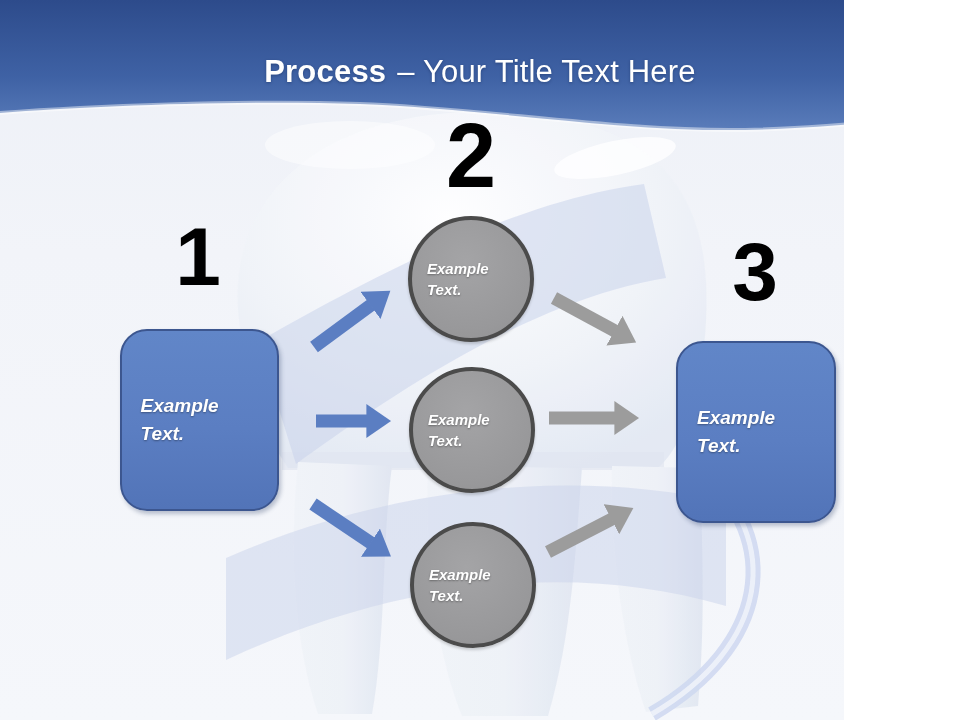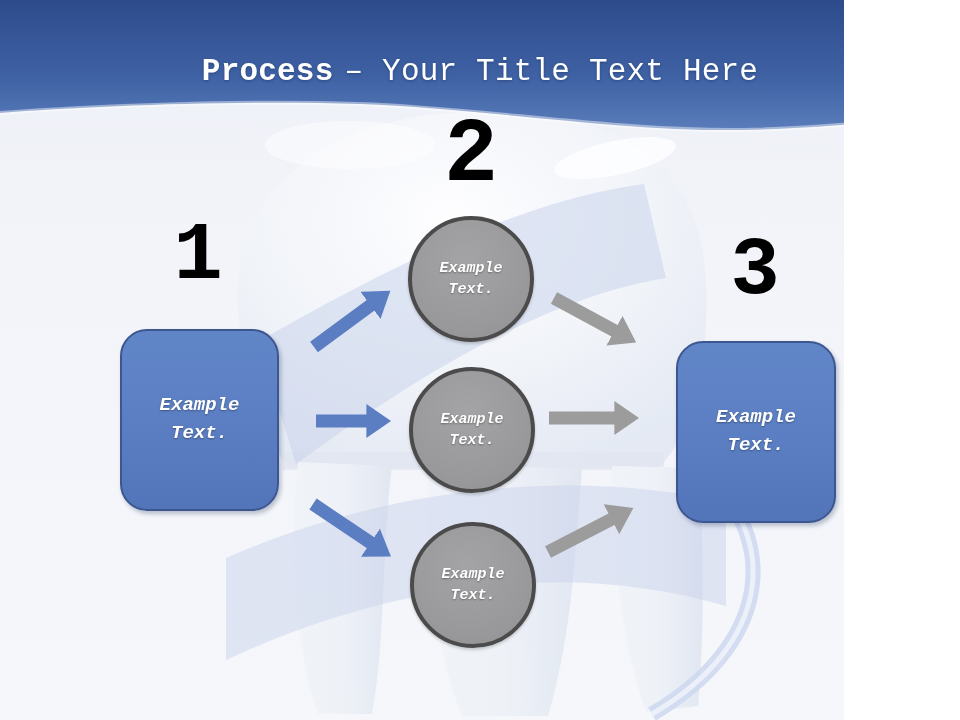--- a/index.html
+++ b/index.html
@@ -1,19 +1,19 @@
 <!DOCTYPE html>
 <html><head>
 <meta charset="utf-8">
 <style>
   html,body{margin:0;padding:0;background:#ffffff;}
   .slide{
     position:relative;width:844px;height:720px;overflow:hidden;
     background:linear-gradient(180deg,#edf0f7 0%,#f2f4f9 35%,#f5f7fb 100%);
-    font-family:Liberation Mono, monospace;
+    font-family:Liberation Sans, sans-serif;
   }
   .layer{position:absolute;left:0;top:0;width:960px;height:720px;}
   
   .header-svg{position:absolute;left:0;top:0;width:960px;height:145px;z-index:5;}
   .header-title{
     position:absolute;left:0;top:54px;width:960px;text-align:center;z-index:6;
     color:#ffffff;font-size:31px;letter-spacing:.2px;
     text-shadow:0 1px 3px rgba(10,25,60,.35);
   }
   .title-bold{font-weight:bold;}
@@ -42,21 +42,21 @@
     background:radial-gradient(circle at 45% 35%,#a4a4a6 0%,#98989a 70%,#909092 100%);
     border:4px solid #4b4b4b;
     display:flex;align-items:center;justify-content:center;z-index:3;
     box-shadow:0 2px 3px rgba(0,0,0,.18);
   }
   #circle1{left:408px;top:216px;}
   #circle2{left:409px;top:367px;}
   #circle3{left:410px;top:522px;}
   
   .shape-label{
-    color:#ffffff;font-weight:bold;font-style:italic;text-align:center;
+    color:#ffffff;font-weight:bold;font-style:italic;
     text-shadow:0 1px 2px rgba(0,0,0,.35);
   }
   .pbox .shape-label{font-size:19px;width:118px;line-height:1.45;}
   .pcircle .shape-label{font-size:15px;width:88px;line-height:1.4;}
   
   .bg-svg{z-index:1;}
   .arrow-svg{z-index:2;}
 </style>
 </head>
 <body>

